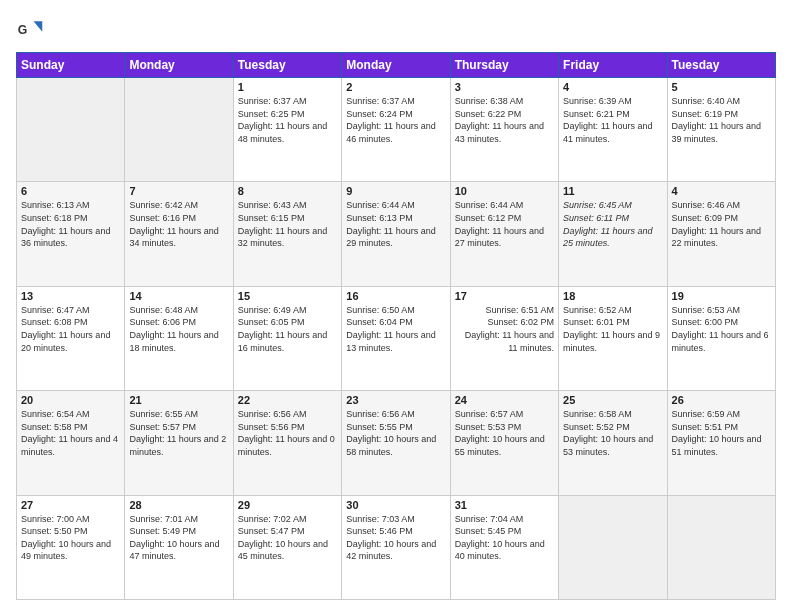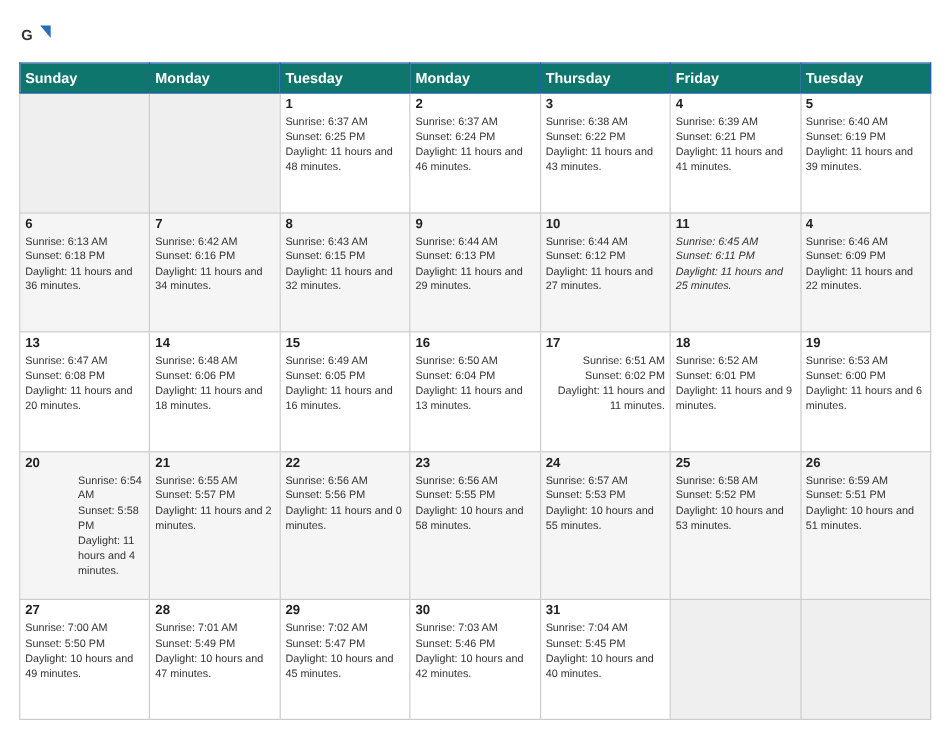--- a/index.html
+++ b/index.html
@@ -61,21 +61,21 @@
       color: #444;
     }
     .calendar {
       flex: 1;
       border: 1px solid #ccc;
       border-collapse: collapse;
       width: 100%;
       table-layout: fixed;
     }
     .calendar th {
-      background: #0f766e;
+      background: #6d28d9;
       color: #fff;
       font-size: 12px;
       font-weight: bold;
       padding: 5px 4px;
       text-align: left;
       border: 1px solid #2060aa;
     }
     .calendar td {
       vertical-align: top;
       border: 1px solid #ccc;
@@ -260,21 +260,21 @@
           <td>
             <div class="day-number">19</div>
             <div class="day-info" style="white-space: pre-line;">Sunrise: 6:53 AM
 Sunset: 6:00 PM
 Daylight: 11 hours and 6 minutes.</div>
           </td>
         </tr>
         <tr class="row-even">
           <td>
             <div class="day-number">20</div>
-            <div class="day-info" style="white-space: pre-line; margin-left: 44px;">Sunrise: 6:54 AM
+            <div class="day-info" style="white-space: pre-line;">Sunrise: 6:54 AM
 Sunset: 5:58 PM
 Daylight: 11 hours and 4 minutes.</div>
           </td>
           <td>
             <div class="day-number">21</div>
             <div class="day-info" style="white-space: pre-line;">Sunrise: 6:55 AM
 Sunset: 5:57 PM
 Daylight: 11 hours and 2 minutes.</div>
           </td>
           <td>

